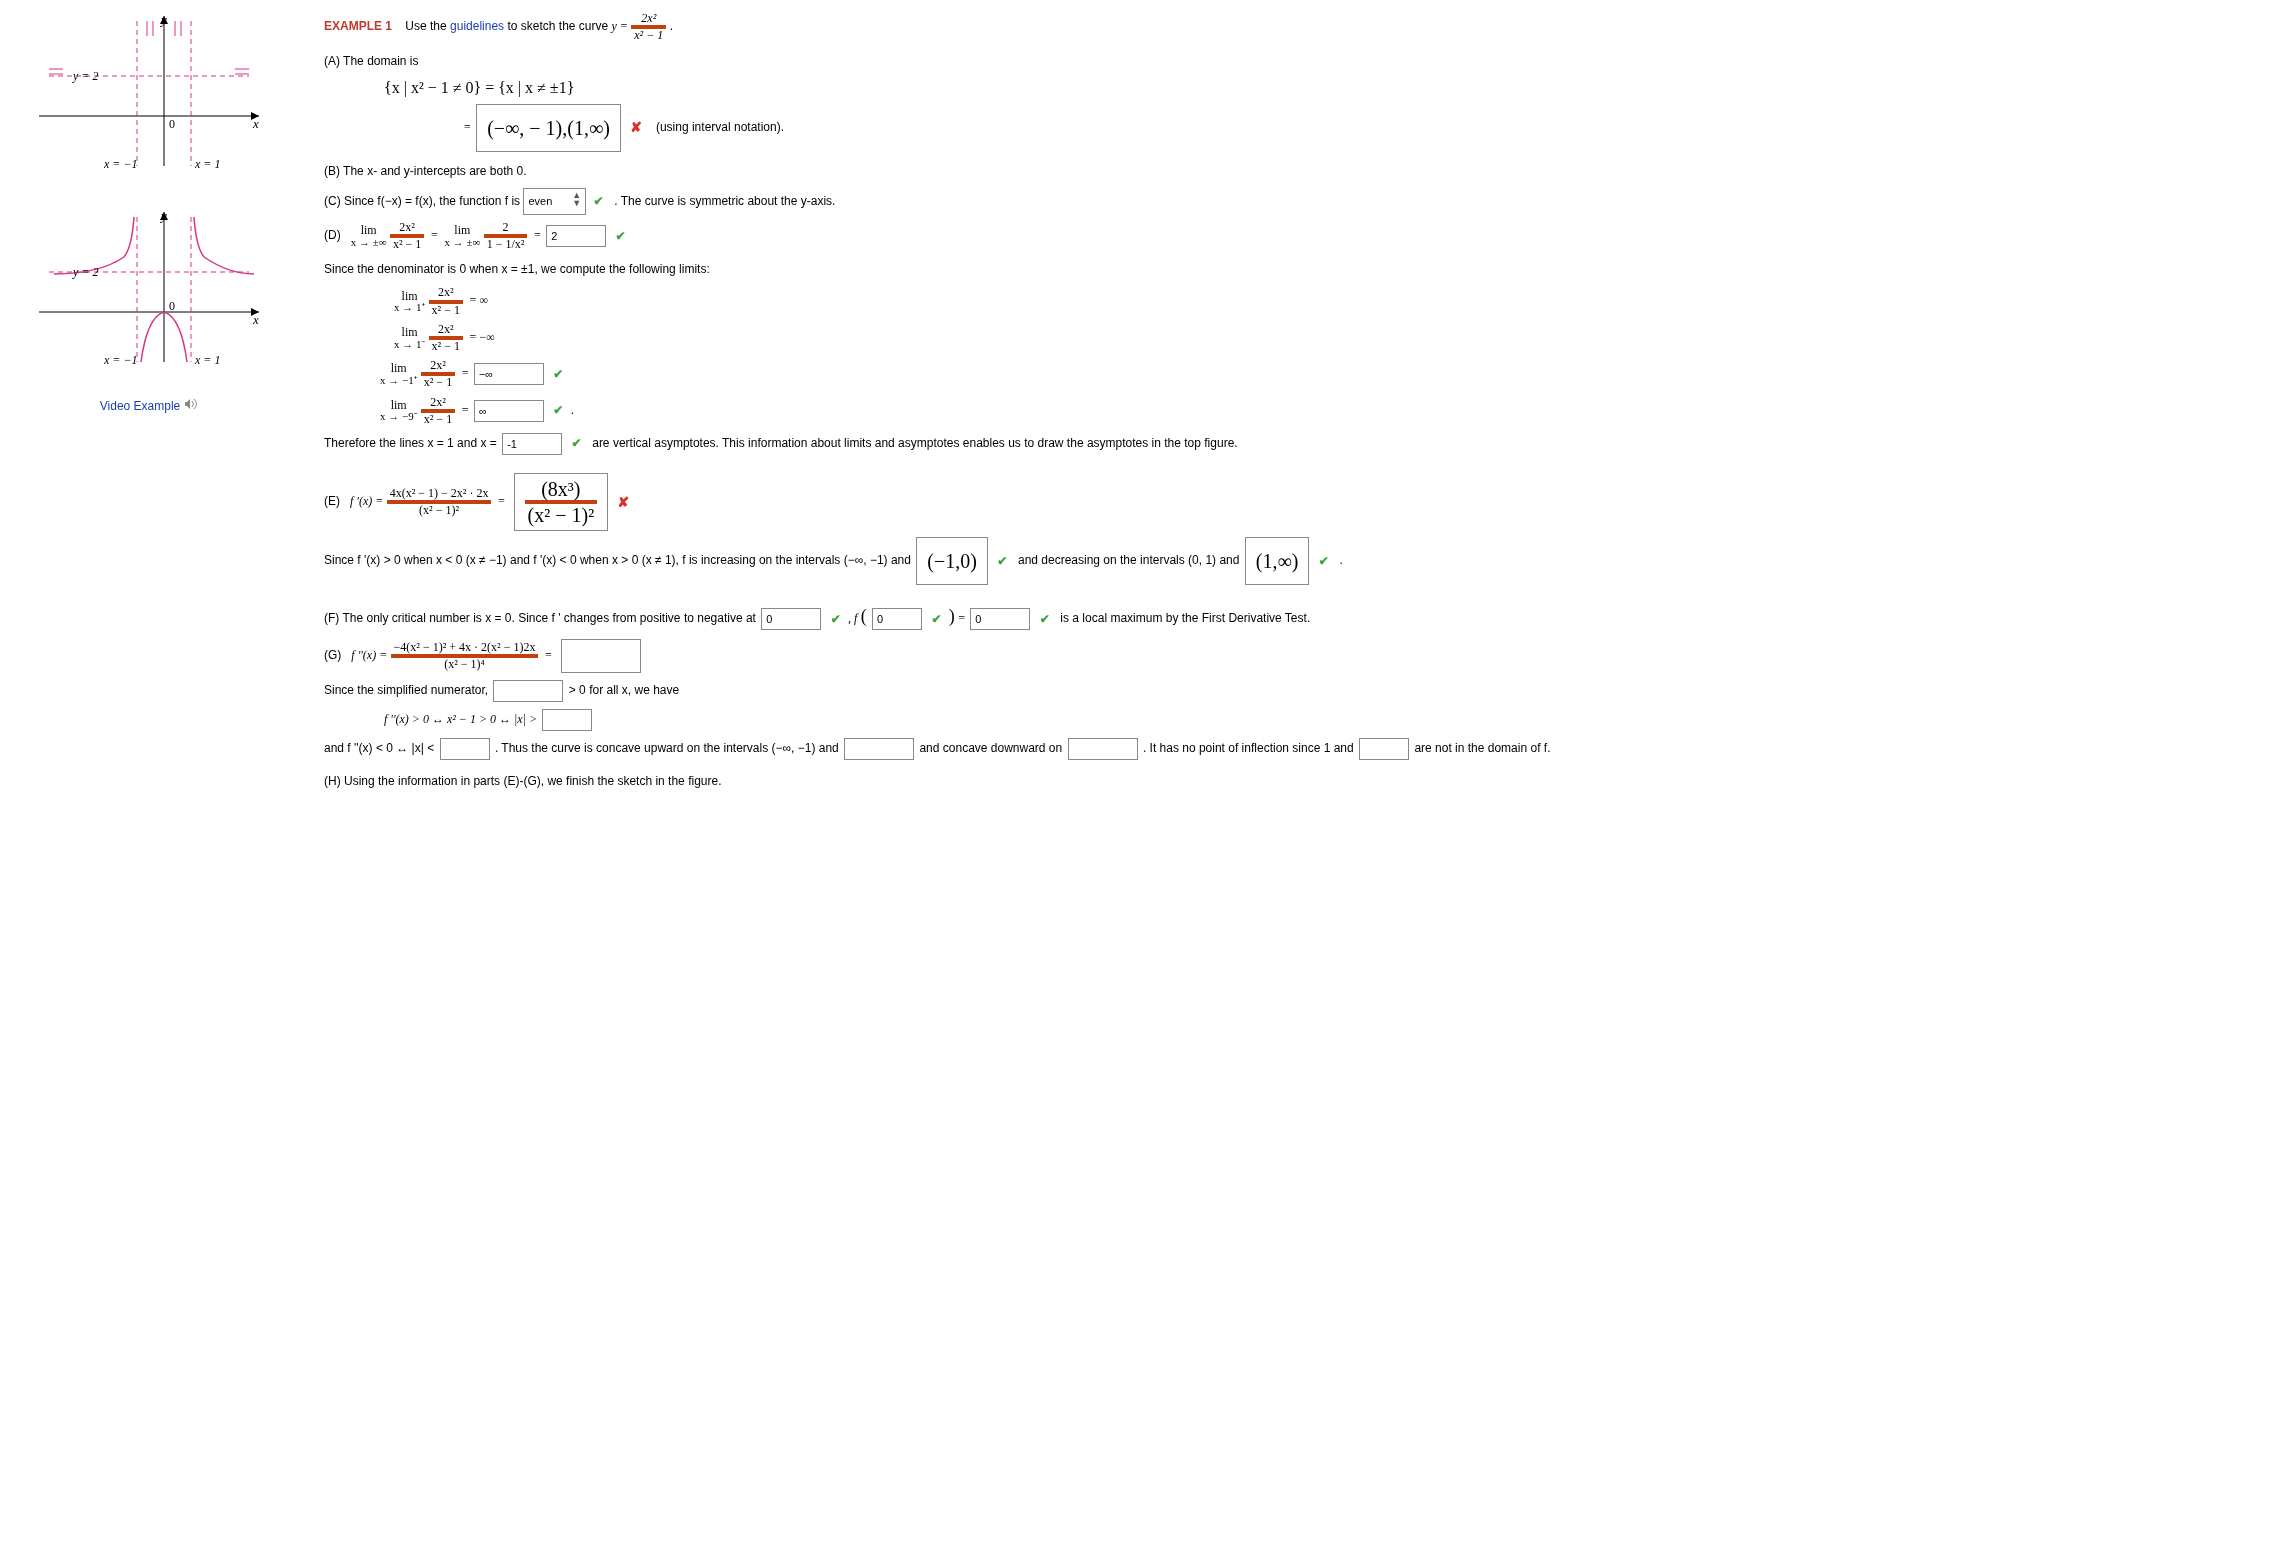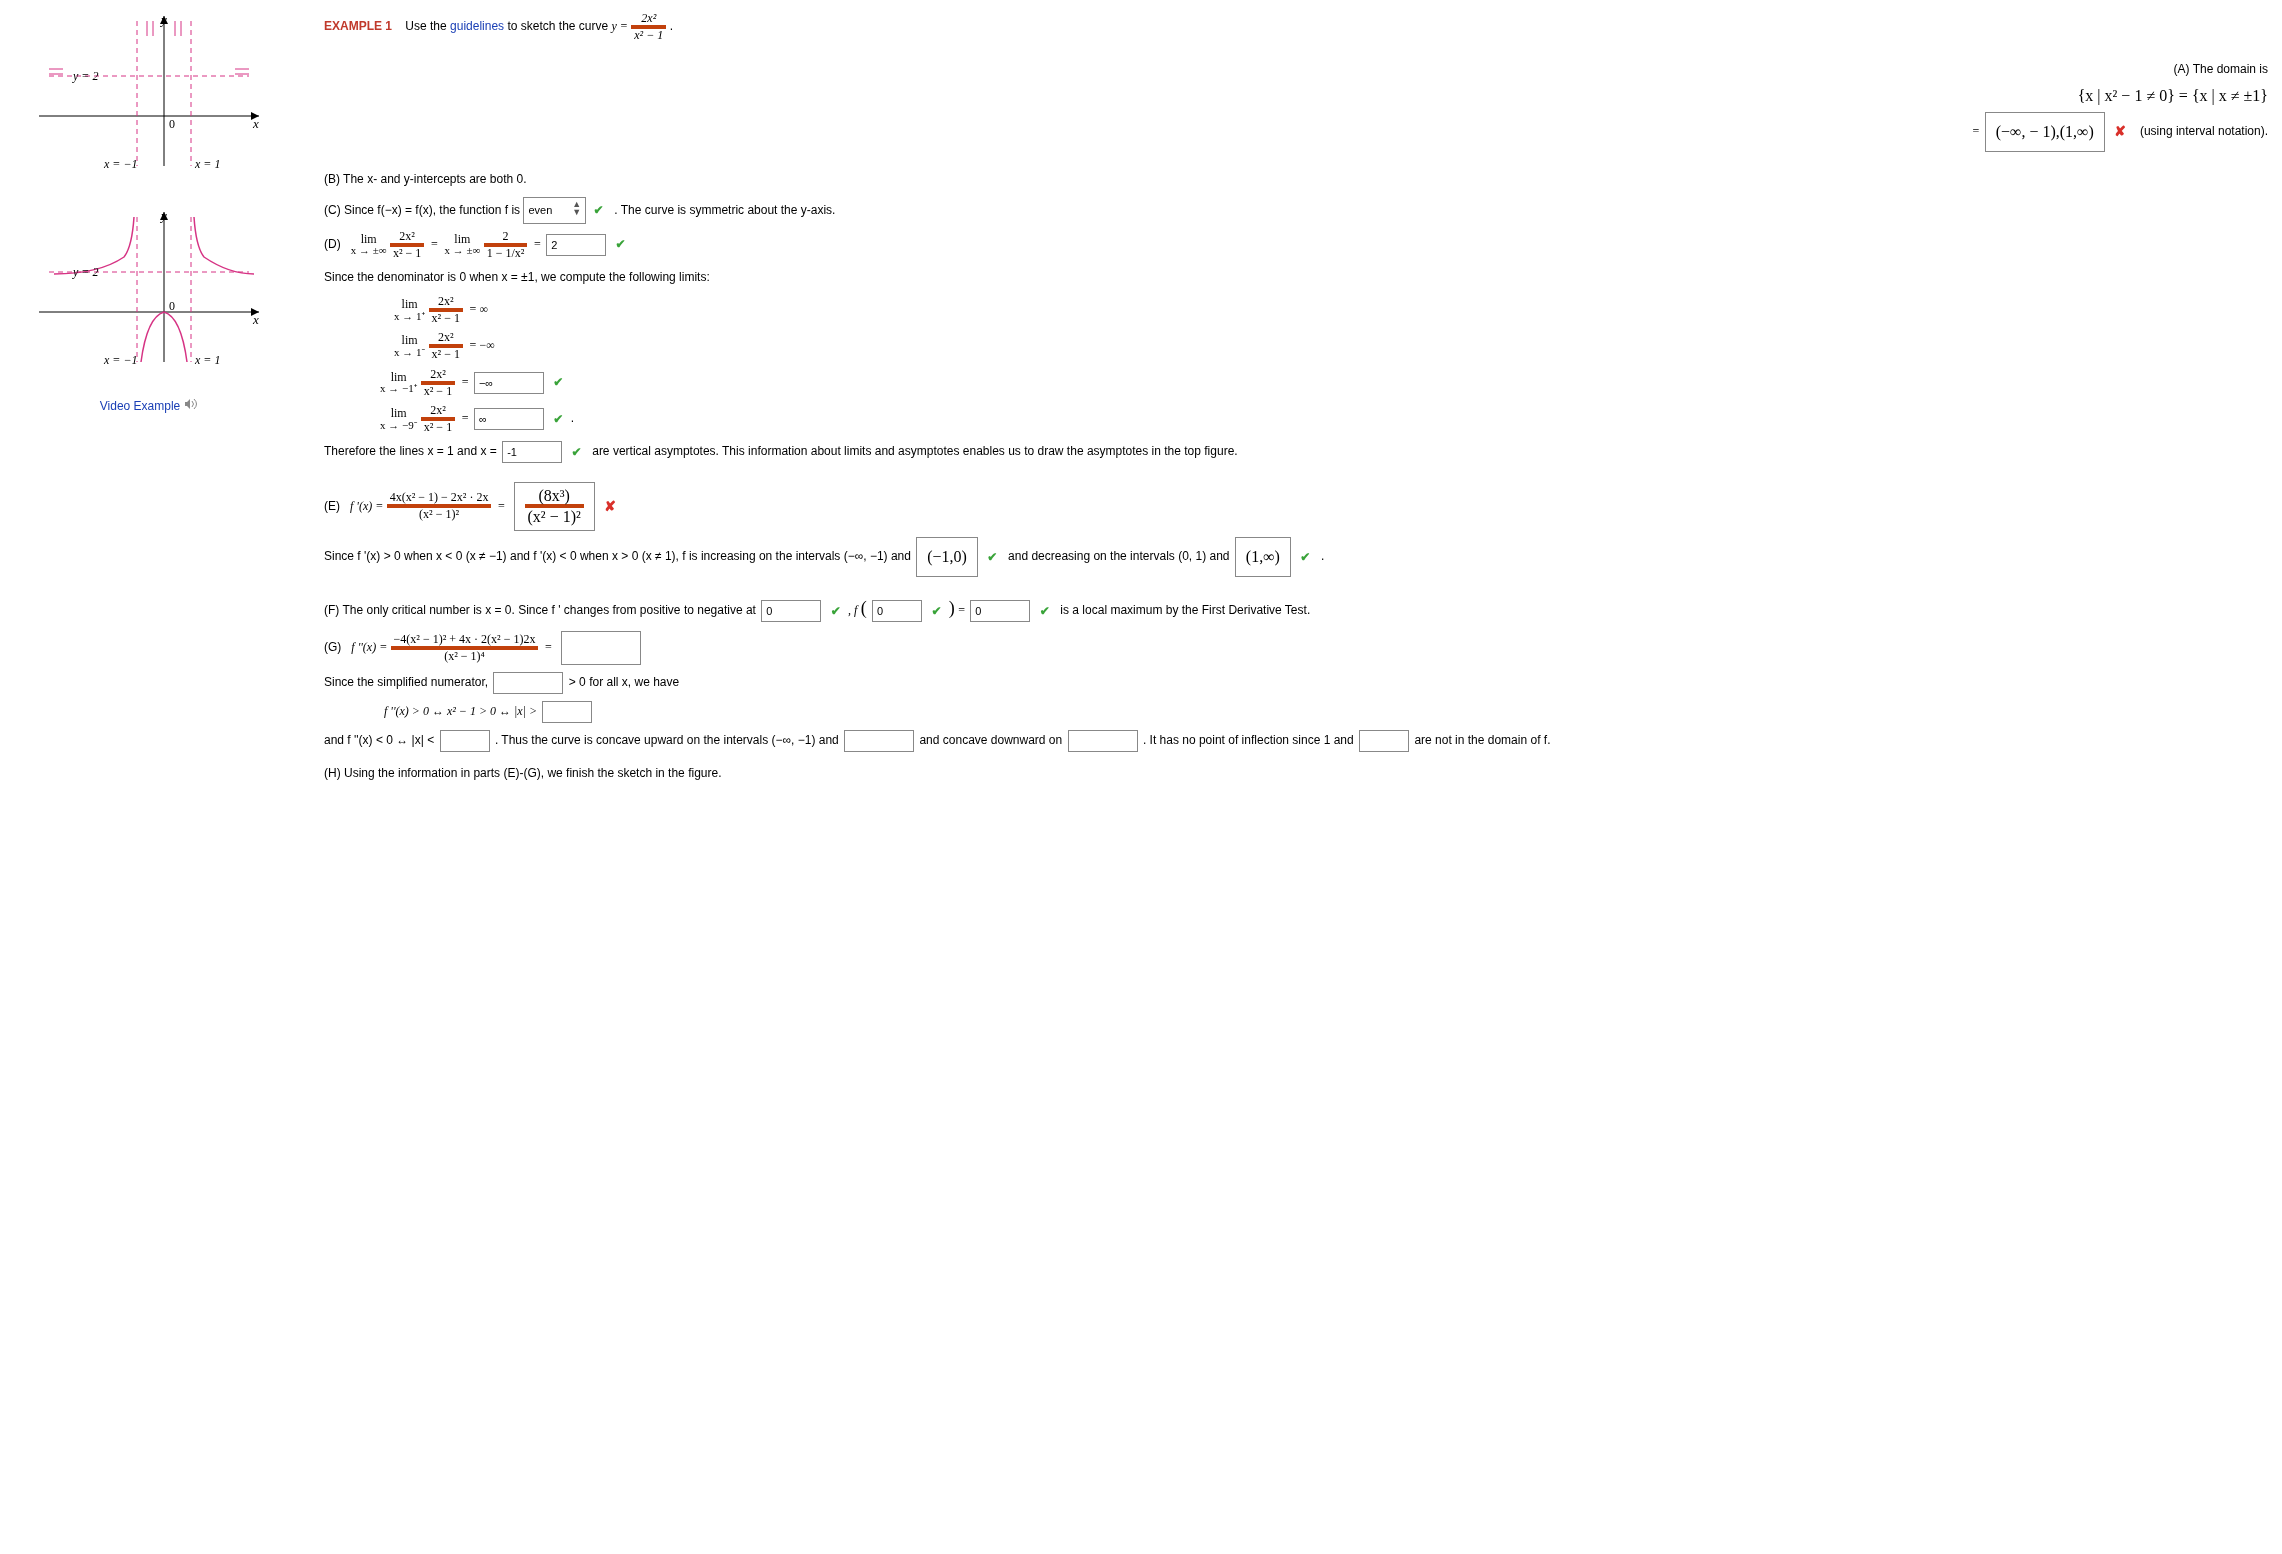--- a/index.html
+++ b/index.html
@@ -5,37 +5,37 @@
   html,body{margin:0;padding:0;font-family:Verdana,Arial,sans-serif;font-size:12px;color:#000;}
   body{padding:6px 14px 30px 14px;}
   .page{display:flex;gap:40px;align-items:flex-start;}
   .leftcol{width:270px;flex:none;}
   .maincol{flex:1;line-height:1.9;}
   .example-title{color:#c0392b;font-weight:bold;}
   .blue-link{color:#1a3fb5;}
   .video-link{color:#1a3fb5;font-size:12px;display:flex;align-items:center;gap:4px;justify-content:center;margin-top:6px;}
   .ital{font-style:italic;font-family:"Times New Roman",serif;}
   .serif{font-family:"Times New Roman",serif;}
-  .answer-box{border:1px solid #888;padding:4px 10px;font-family:"Times New Roman",serif;font-size:16px;display:inline-block;vertical-align:middle;margin:0 2px;}
+  .answer-box{border:1px solid #888;padding:4px 10px;font-family:"Times New Roman",serif;font-size:20px;display:inline-block;vertical-align:middle;margin:0 2px;}
   .input-box{border:1px solid #888;padding:2px 4px;font-family:Verdana,Arial,sans-serif;font-size:11px;display:inline-block;vertical-align:middle;min-width:50px;height:16px;line-height:16px;text-align:left;margin:0 2px;}
   .input-box.empty{min-width:60px;}
   .select-box{border:1px solid #888;padding:2px 4px;font-size:11px;display:inline-flex;align-items:flex-start;gap:20px;vertical-align:middle;}
   .select-arrows{font-size:9px;line-height:8px;color:#555;}
   .check{color:#39a339;font-weight:bold;display:inline-block;margin:0 4px;vertical-align:middle;}
   .cross{color:#d9302a;font-weight:bold;display:inline-block;margin:0 4px;vertical-align:middle;font-size:14px;}
   .frac{display:inline-block;text-align:center;vertical-align:middle;font-family:"Times New Roman",serif;line-height:1.1;}
   .frac .num{display:block;border-bottom:4px solid #c2410c;padding:0 3px;font-family:Liberation Serif, serif;}
   .frac .den{display:block;padding:0 3px;}
   .lim{display:inline-block;text-align:center;vertical-align:middle;font-family:"Times New Roman",serif;line-height:1.05;font-size:12px;}
   .lim .top{display:block;}
   .lim .bot{display:block;font-size:11px;}
   .row{margin:6px 0;}
   .indent{margin-left:60px;}
   .indent2{margin-left:70px;}
-  .block{margin:16px 0;text-align:right;}
+  .block{margin:8px 0;}
   svg.graph{display:block;margin:0 auto 16px auto;}
   .sound-icon{display:inline-block;}
 </style>
 </head>
 <body>
 
 <div class="page">
 
   <div class="leftcol">
 

